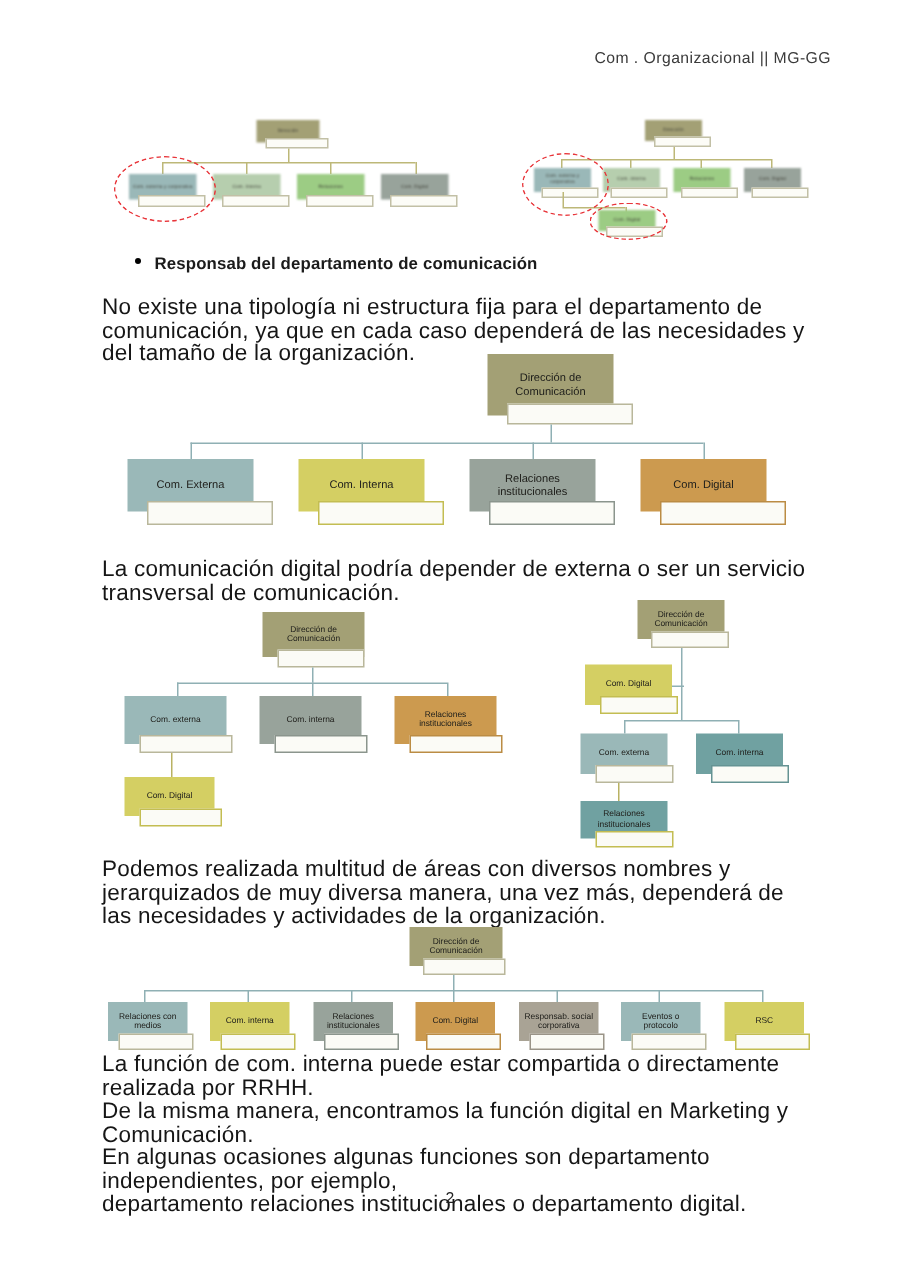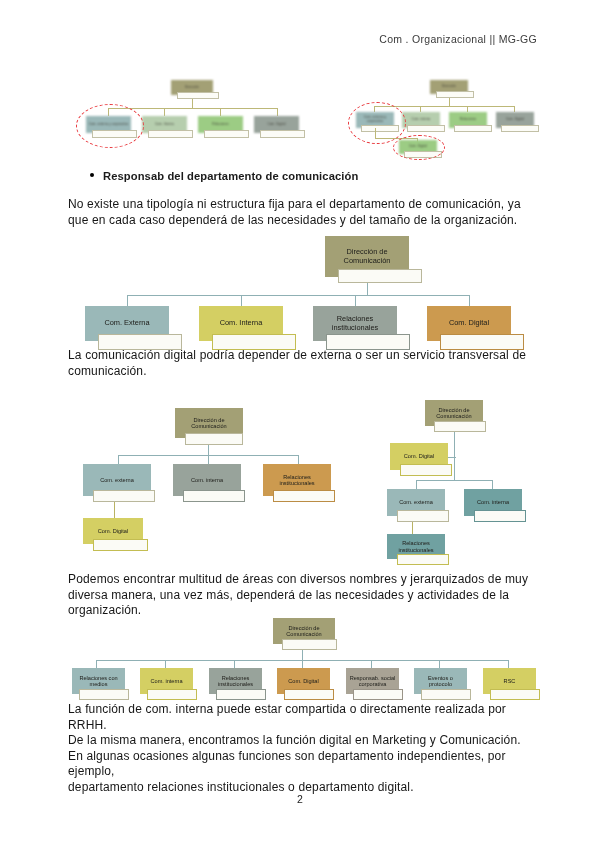--- a/index.html
+++ b/index.html
@@ -18,33 +18,33 @@
   .page {
     position: absolute;
     inset: 0;
     background: #fff;
   }
 
   
   .doc-header {
     position: absolute;
     top: 33px;
-    right: 63px;
+    right: 46px;
     font-size: 10.5px;
     color: #3a3a3a;
     letter-spacing: .3px;
     white-space: nowrap;
   }
 
   
   .para {
     position: absolute;
     left: 68px;
     width: 470px;
-    font-size: 12px;
+    font-size: 15px;
     line-height: 15.5px;
     color: #161616;
     letter-spacing: .15px;
   }
   .bullet-row {
     position: absolute;
     left: 68px;
     width: 470px;
     display: flex;
     align-items: baseline;
@@ -273,21 +273,21 @@
       <span class="lbl">Relaciones institucionales</span>
     </div>
     <div class="node-plate" style="left:258px; top:98px; width:84px; height:16px; border-color:#8b958d;"></div>
 
     <div class="node md" style="left:359px; top:70px; width:84px; height:35px; background:#cc9a4f;">
       <span class="lbl">Com. Digital</span>
     </div>
     <div class="node-plate" style="left:372px; top:98px; width:84px; height:16px; border-color:#bb8c44;"></div>
   </div>
 
-  <div class="para" style="top:348px;">La comunicación digital podría depender de externa o ser un servicio transversal de comunicación.</div>
+  <div class="para" style="top:372px;">La comunicación digital podría depender de externa o ser un servicio transversal de comunicación.</div>
 
   <div class="chart" style="left:80px; top:408px; width:280px; height:145px;">
     <div class="node xs" style="left:95px; top:0px; width:68px; height:30px; background:#a3a075;">
       <span class="lbl">Dirección de Comunicación</span>
     </div>
     <div class="node-plate" style="left:105px; top:25px; width:58px; height:12px;"></div>
 
     <div class="conn v" style="left:128px; top:37px; height:10px;"></div>
     <div class="conn h" style="left:38px; top:47px; width:180px;"></div>
     <div class="conn v" style="left:38px; top:47px; height:9px;"></div>
@@ -346,21 +346,21 @@
     <div class="node-plate" style="left:94px; top:110px; width:52px; height:12px; border-color:#659393;"></div>
 
     <div class="conn v olive" style="left:32px; top:122px; height:12px;"></div>
 
     <div class="node xs" style="left:7px; top:134px; width:58px; height:25px; background:#70a1a1;">
       <span class="lbl">Relaciones institucionales</span>
     </div>
     <div class="node-plate" style="left:17px; top:154px; width:52px; height:11px; border-color:#c3bd52;"></div>
   </div>
 
-  <div class="para" style="top:572px;">Podemos encontrar multitud de áreas con diversos nombres y jerarquizados de muy diversa manera, una vez más, dependerá de las necesidades y actividades de la organización.</div>
+  <div class="para" style="top:572px;">Podemos realizada multitud de áreas con diversos nombres y jerarquizados de muy diversa manera, una vez más, dependerá de las necesidades y actividades de la organización.</div>
 
   <div class="chart" style="left:68px; top:618px; width:468px; height:72px;">
     <div class="node xs" style="left:205px; top:0px; width:62px; height:26px; background:#a3a075;">
       <span class="lbl">Dirección de Comunicación</span>
     </div>
     <div class="node-plate" style="left:214px; top:21px; width:55px; height:11px;"></div>
 
     <div class="conn v" style="left:234px; top:32px; height:10px;"></div>
     <div class="conn h" style="left:28px; top:42px; width:412px;"></div>
     <div class="conn v" style="left:28px; top:42px; height:8px;"></div>

